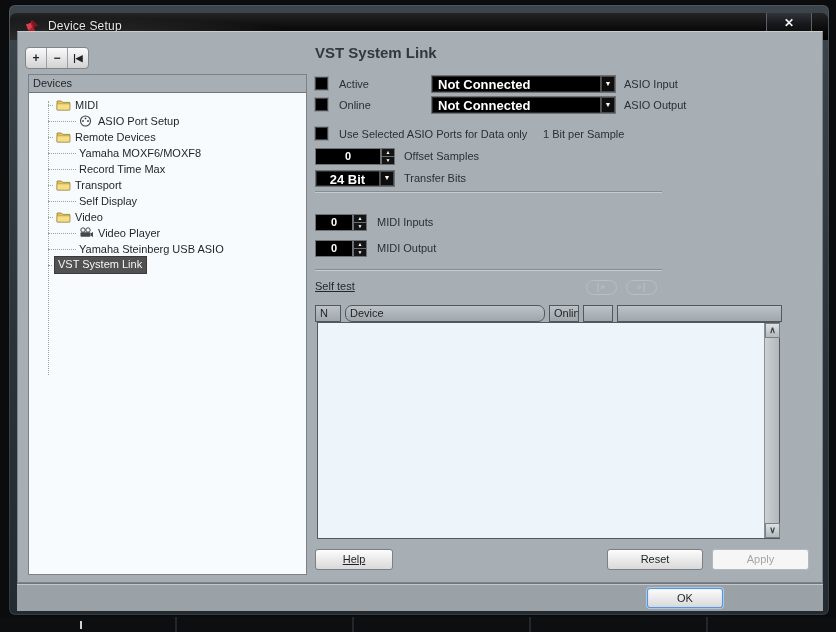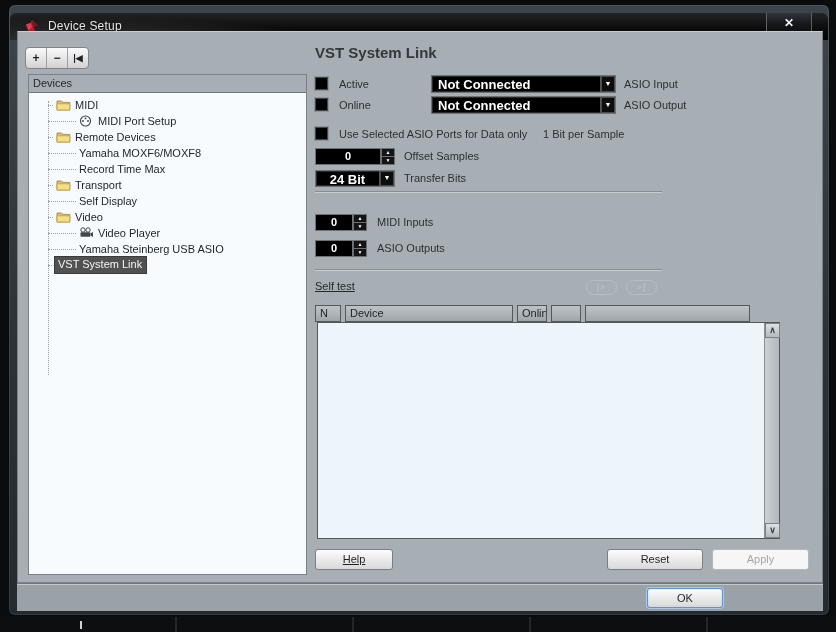--- a/index.html
+++ b/index.html
@@ -211,21 +211,21 @@
             <span class="tree-label">MIDI</span>
           </div>
           <div class="tree-row">
             <span class="tree-stub" style="width: 28px;"></span>
             <span class="tree-icon"><svg width="13" height="12" viewBox="0 0 13 12">
                 <circle cx="6.5" cy="6" r="5" fill="none" stroke="#3c4146" stroke-width="1.1"></circle>
                 <circle cx="4" cy="6" r="0.9" fill="#3c4146"></circle>
                 <circle cx="9" cy="6" r="0.9" fill="#3c4146"></circle>
                 <circle cx="6.5" cy="3.4" r="0.9" fill="#3c4146"></circle>
               </svg></span>
-            <span class="tree-label">MIDI Port Setup</span>
+            <span class="tree-label">ASIO Port Setup</span>
           </div>
           <div class="tree-row">
             <span class="tree-stub" style="width: 5px;"></span>
             <span class="tree-icon"><svg width="15" height="12" viewBox="0 0 15 12">
                 <path d="M1 2 L5.5 2 L6.7 3.4 L13.8 3.4 L13.8 11 L1 11 Z" fill="#e7c35a" stroke="#93802f" stroke-width="0.8"></path>
                 <path d="M1 4.8 L13.8 4.8 L13.8 11 L1 11 Z" fill="#f6dd87" stroke="#a38d38" stroke-width="0.6"></path>
               </svg></span>
             <span class="tree-label">Remote Devices</span>
           </div>
           <div class="tree-row">
@@ -325,36 +325,36 @@
     </div>
     <div class="abs label" style="left:359px; top:184px;">MIDI Inputs</div>
 
     <div class="abs" style="left:297px; top:208px; display:flex;">
       <div class="spin-field" style="width:38px; height:17px;">0</div>
       <div class="spin-col" style="height:17px;">
         <div class="spin-btn">▲</div>
         <div class="spin-btn">▼</div>
       </div>
     </div>
-    <div class="abs label" style="left:359px; top:210px;">ASIO Outputs</div>
+    <div class="abs label" style="left:359px; top:210px;">MIDI Output</div>
 
     <div class="abs separator" style="left:297px; top:237px; width:347px;"></div>
 
     <div class="abs link" style="left:297px; top:248px;">Self test</div>
     <div class="abs pill-btn" style="left:568px; top:248px;">
       <span>|»</span>
     </div>
     <div class="abs pill-btn" style="left:608px; top:248px;">
       <span>»|</span>
     </div>
 
     <div id="device-table">
       <div id="table-head">
           <div class="th" style="width: 26px;">N</div>
-          <div class="th" style="width: 168px;">Device</div>
+          <div class="th" style="width: 200px; border-radius: 7px;">Device</div>
           <div class="th" style="width: 30px;">Onlin</div>
           <div class="th" style="width: 30px;"></div>
           <div class="th" style="width: 165px;"></div>
         </div>
       <div id="table-body">
         <div id="table-scrollbar">
           <div class="scroll-btn" style="top:0;">∧</div>
           <div class="scroll-btn" style="bottom:0;">∨</div>
         </div>
       </div>

